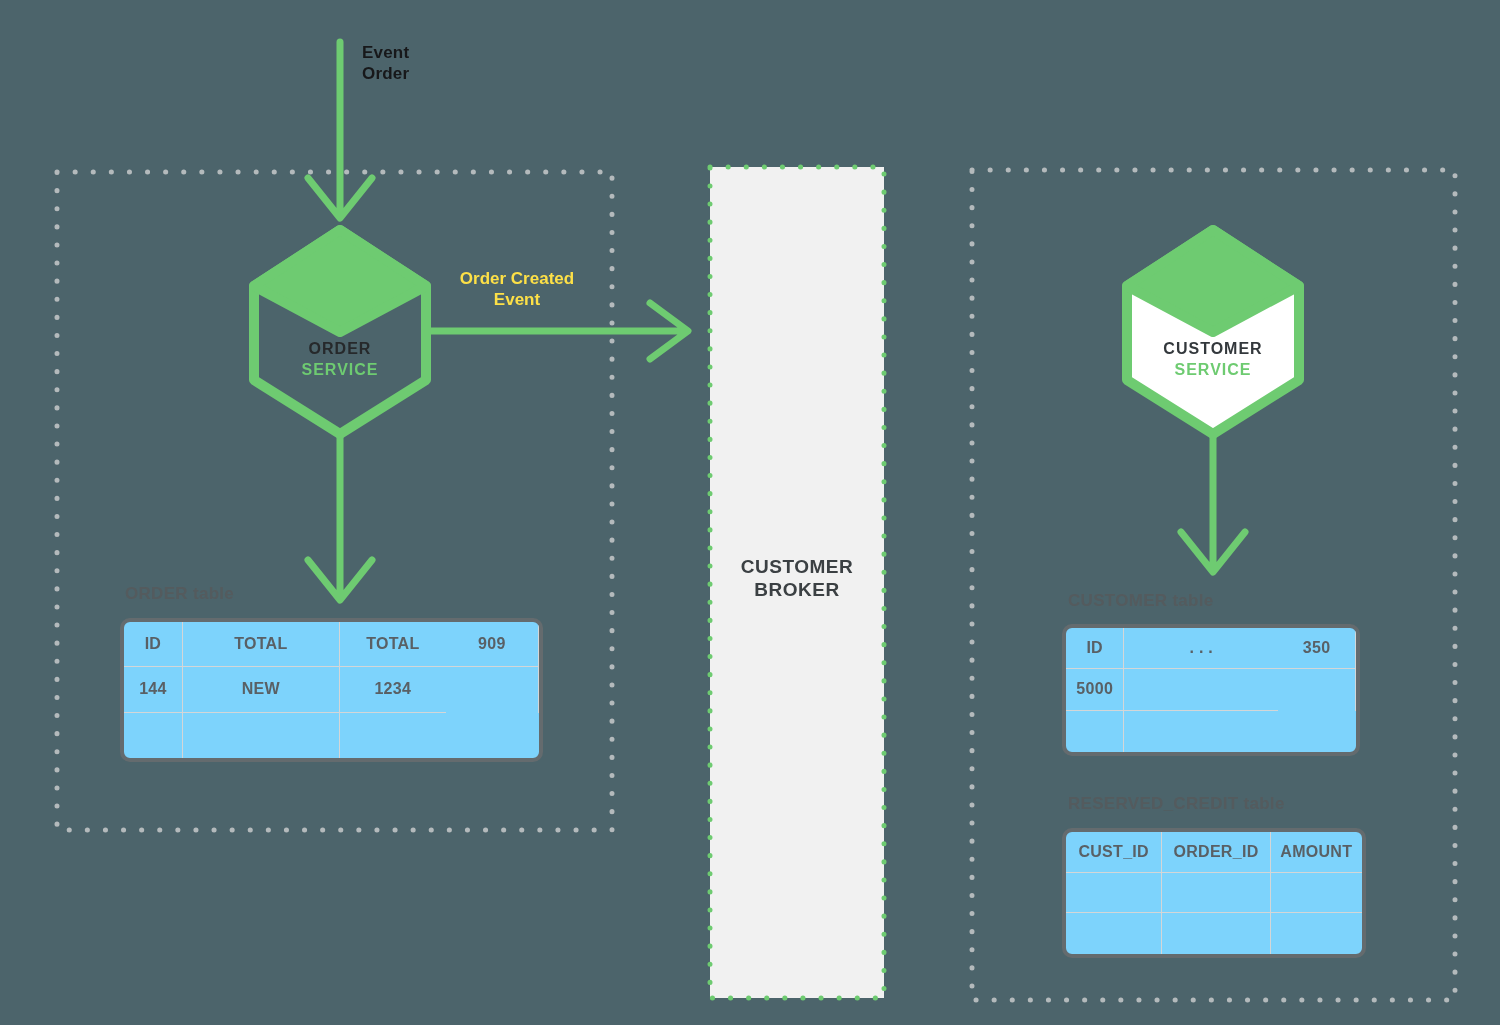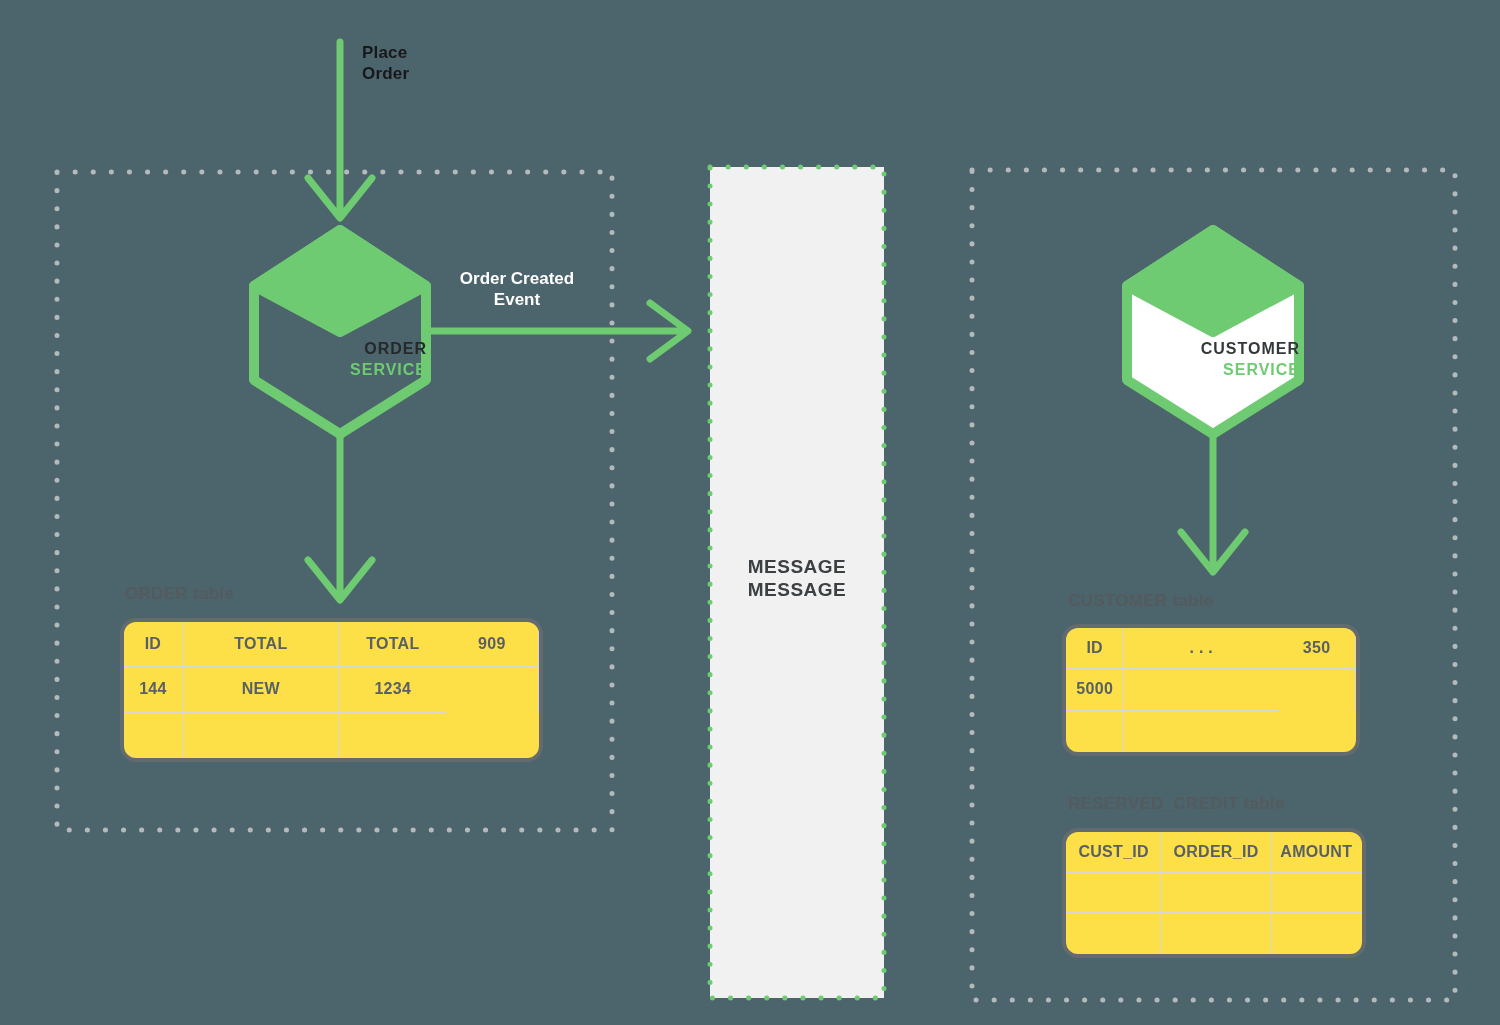--- a/index.html
+++ b/index.html
@@ -9,36 +9,36 @@
 
   .dotbox{fill:none;stroke:#b4babc;stroke-width:5;stroke-linecap:round;stroke-dasharray:0.1 18;}
   .brokerbox{fill:#f1f1f1;stroke:#6ecb71;stroke-width:5;stroke-linecap:round;stroke-dasharray:0.1 18;}
   .arrow{fill:none;stroke:#6ecb71;stroke-width:7;stroke-linecap:round;stroke-linejoin:round;}
   .hexoutline{fill:none;stroke:#6ecb71;stroke-width:10;stroke-linejoin:round;}
   .hexwhite{fill:#ffffff;stroke:#6ecb71;stroke-width:10;stroke-linejoin:round;}
   .hexroof{fill:#6ecb71;stroke:#6ecb71;stroke-width:10;stroke-linejoin:round;}
 
   .label{position:absolute;font-weight:700;}
   .place-order{left:362px;top:42px;width:80px;font-size:17px;line-height:21px;color:#17181a;letter-spacing:.2px;}
-  .order-created{left:452px;top:268px;width:130px;text-align:center;font-size:17px;line-height:21px;color:#ffffff;}
+  .order-created{left:452px;top:268px;width:130px;text-align:center;font-size:17px;line-height:21px;color:#fde047;}
   .broker-label{left:737px;top:555px;width:120px;text-align:center;font-size:19px;line-height:23px;color:#3b4043;letter-spacing:.5px;}
 
-  .hex-line{position:absolute;text-align:right;font-weight:700;font-size:16px;letter-spacing:1px;margin-left:7px;}
+  .hex-line{position:absolute;text-align:center;font-weight:700;font-size:16px;letter-spacing:1px;}
   .order-l1{left:260px;top:340px;width:160px;color:#26292b;}
   .order-l2{left:260px;top:361px;width:160px;color:#6ecb71;}
   .customer-l1{left:1133px;top:340px;width:160px;color:#33383c;}
   .customer-l2{left:1133px;top:361px;width:160px;color:#6ecb71;}
 
   .table-label{position:absolute;font-weight:700;font-size:17px;color:#545b5e;letter-spacing:.3px;white-space:nowrap;}
   .order-table-label{left:125px;top:584px;}
   .customer-table-label{left:1068px;top:591px;}
   .reserved-table-label{left:1068px;top:794px;}
 
-  .dtable{position:absolute;display:grid;background:#fde047;border:4px solid #646b6e;
-          border-radius:16px;box-sizing:border-box;overflow:hidden;}
+  .dtable{position:absolute;display:grid;background:#7dd3fc;border:4px solid #646b6e;
+          border-radius:10px;box-sizing:border-box;overflow:hidden;}
   .dtable .c{display:flex;align-items:center;justify-content:center;font-weight:700;font-size:16px;
              color:#596065;letter-spacing:.3px;border-right:1.5px solid #d4d6d7;border-bottom:1.5px solid #d4d6d7;}
   .dtable .lastcol{border-right:none;}
   .dtable .lastrow{border-bottom:none;}
 
   .order-table{left:120px;top:618px;width:423px;height:144px;
                grid-template-columns:60fr 160fr 108fr 95fr;grid-template-rows:1fr 1fr 1fr;}
   .customer-table{left:1062px;top:624px;width:298px;height:132px;
                grid-template-columns:60fr 158fr 80fr;grid-template-rows:1fr 1fr 1fr;}
   .reserved-table{left:1062px;top:828px;width:304px;height:130px;
@@ -64,23 +64,23 @@
       <path class="hexoutline" d="M340,230 L426,286 L426,380 L340,434 L254,380 L254,286 Z"></path>
       <path class="hexroof" d="M340,230 L426,286 L340,332 L254,286 Z"></path>
     </g>
 
     <g>
       <path class="hexwhite" d="M1213,230 L1299,286 L1299,380 L1213,434 L1127,380 L1127,286 Z"></path>
       <path class="hexroof" d="M1213,230 L1299,286 L1213,332 L1127,286 Z"></path>
     </g>
   </svg>
 
-  <div class="label place-order">Place Order</div>
+  <div class="label place-order">Event Order</div>
   <div class="label order-created">Order Created Event</div>
-  <div class="label broker-label">MESSAGE MESSAGE</div>
+  <div class="label broker-label">CUSTOMER BROKER</div>
 
   <div class="hex-line order-l1">ORDER</div>
   <div class="hex-line order-l2">SERVICE</div>
   <div class="hex-line customer-l1">CUSTOMER</div>
   <div class="hex-line customer-l2">SERVICE</div>
 
   <div class="table-label order-table-label">ORDER table</div>
   <div class="table-label customer-table-label">CUSTOMER table</div>
   <div class="table-label reserved-table-label">RESERVED_CREDIT table</div>
 

